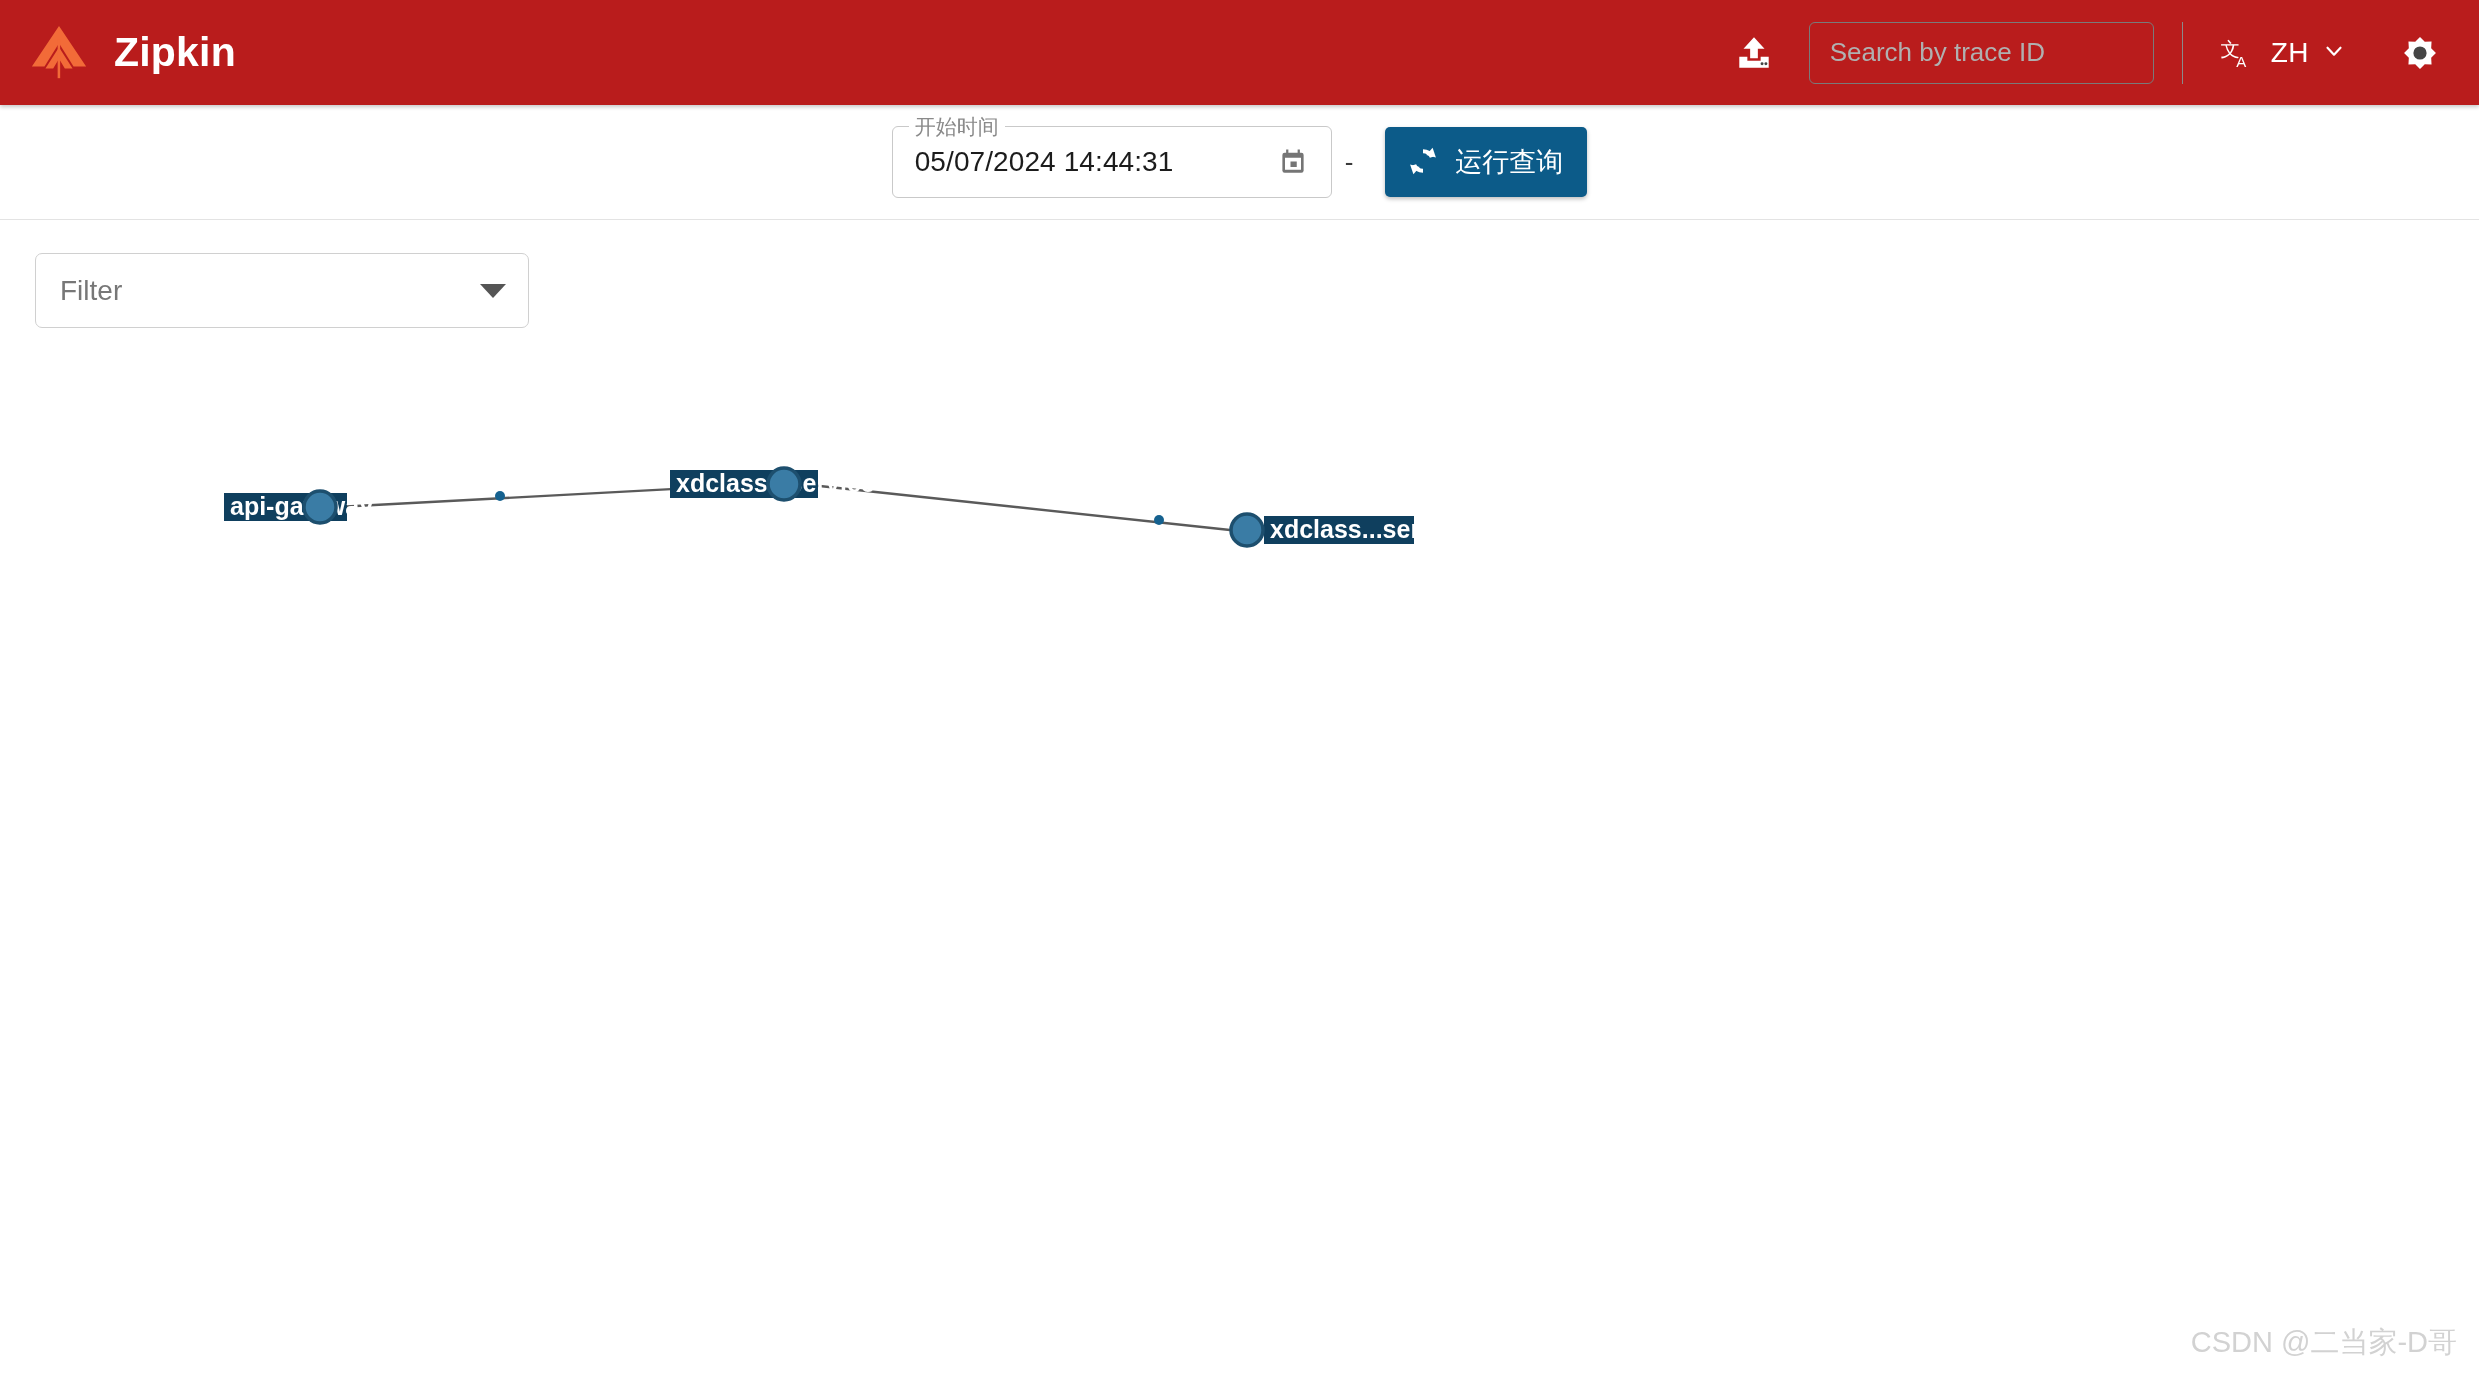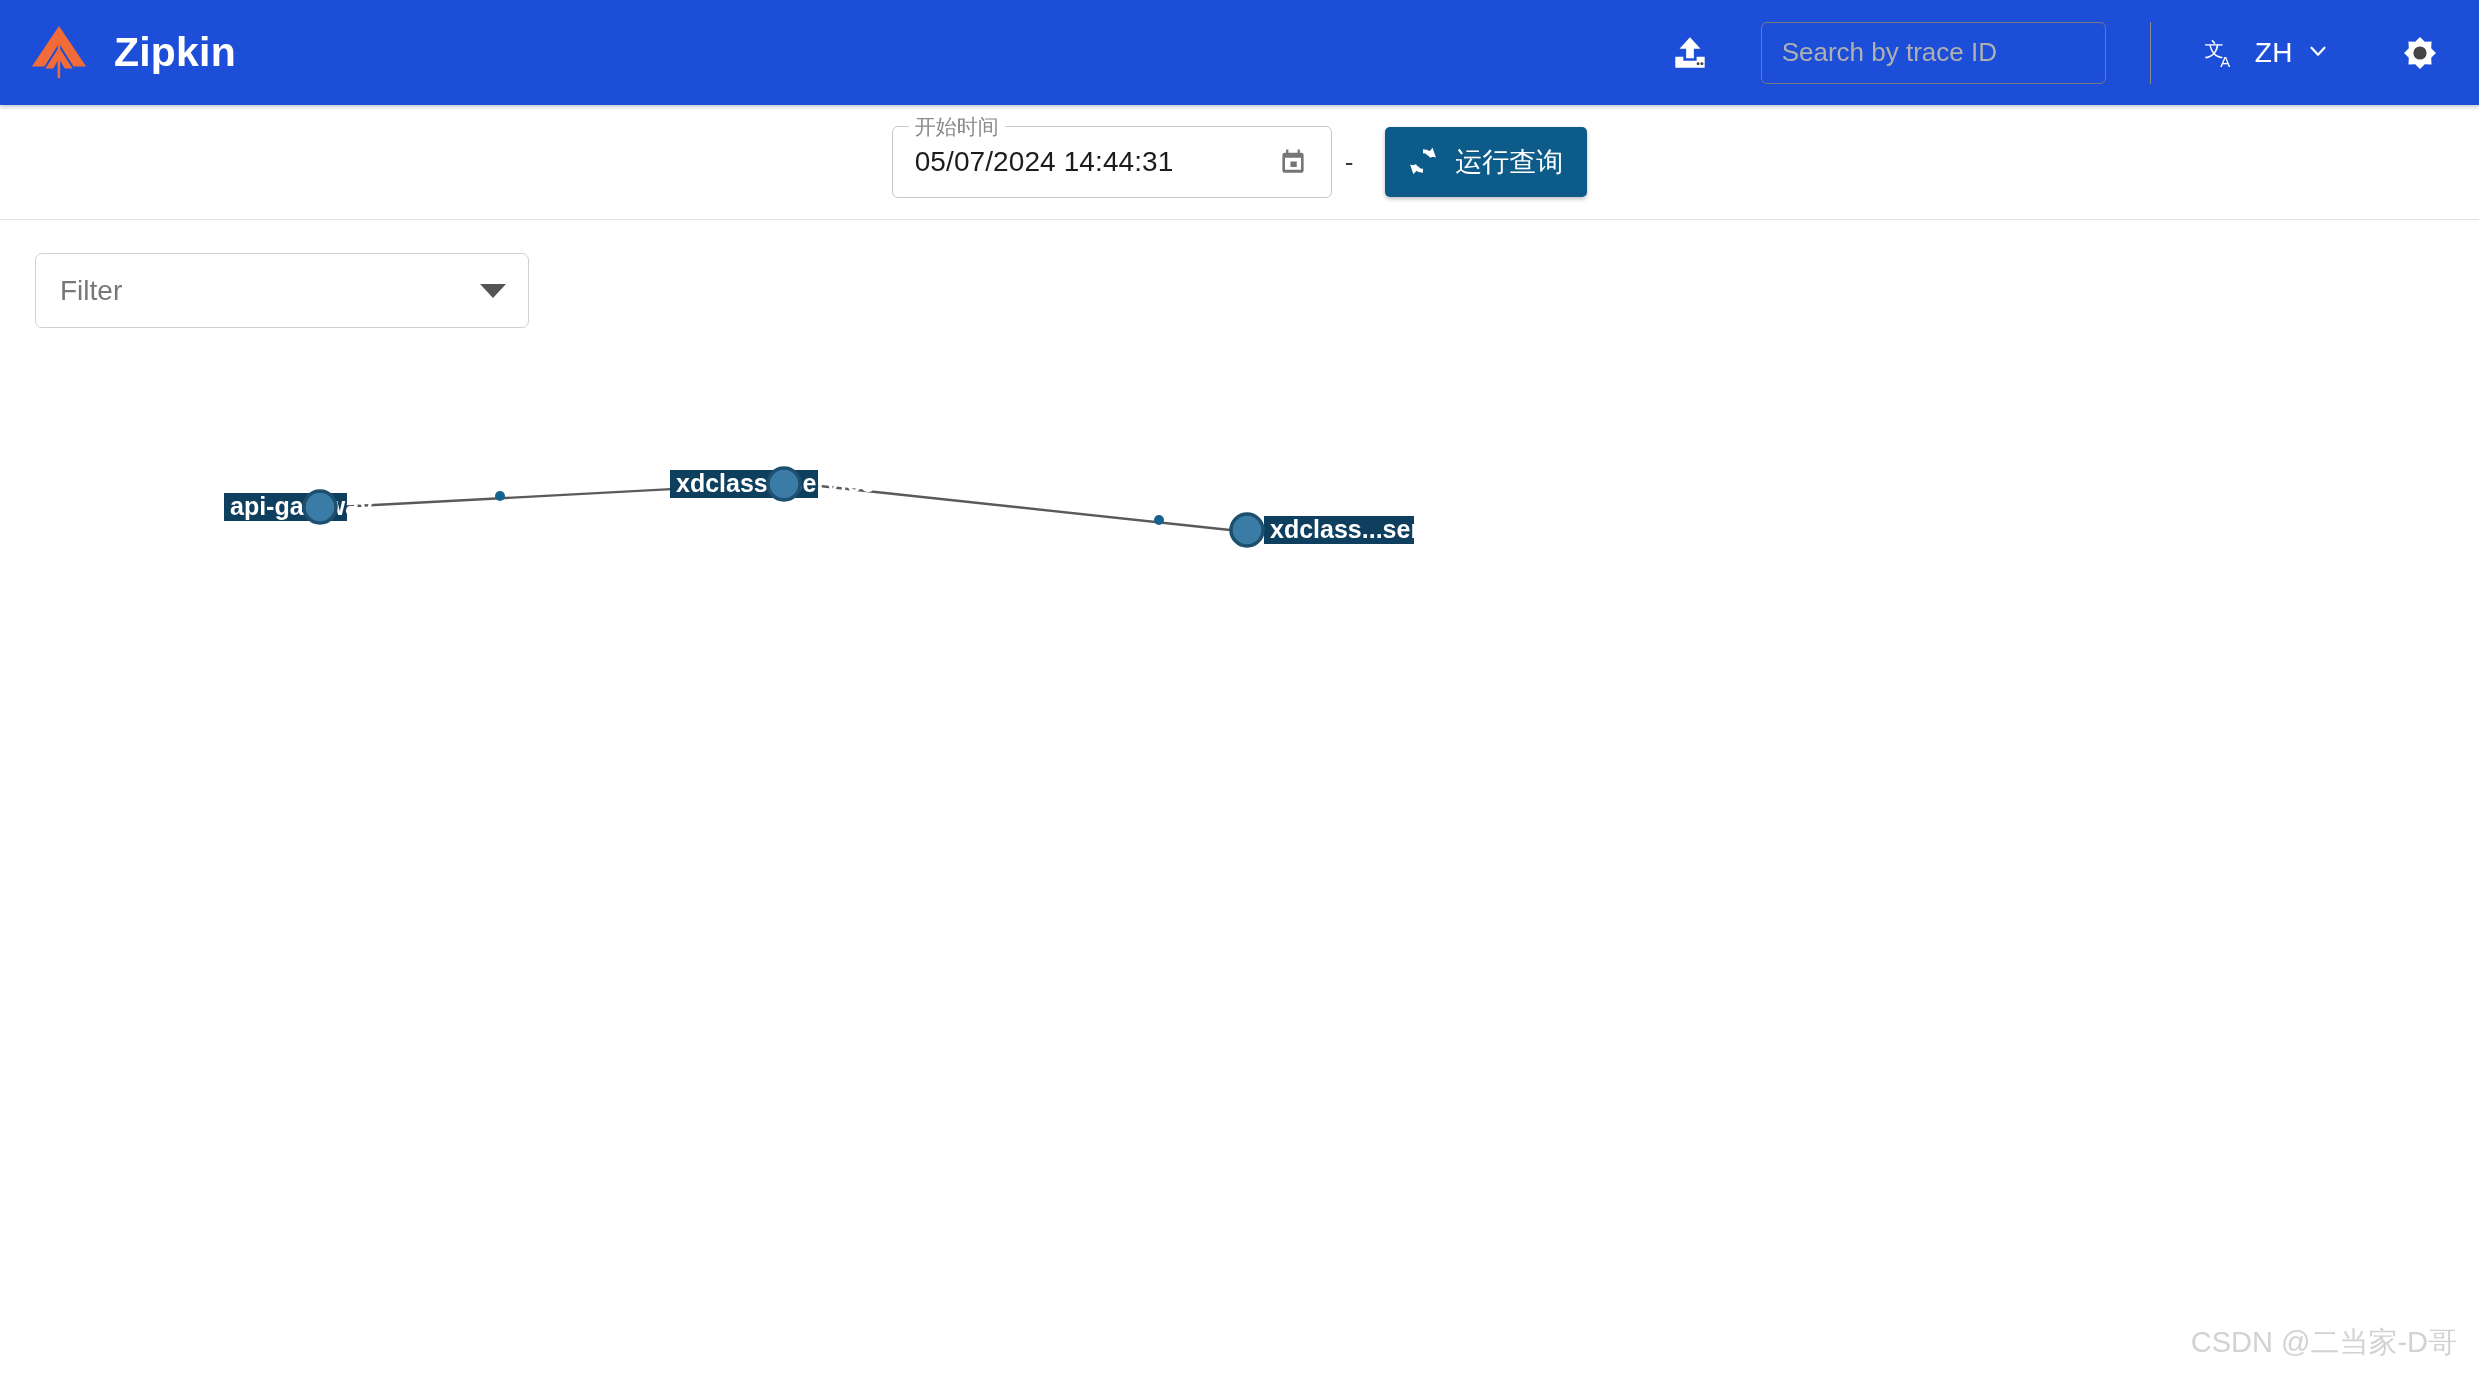--- a/index.html
+++ b/index.html
@@ -14,21 +14,21 @@
     overflow: hidden;
     position: relative;
   }
 
   
   .appbar {
     position: absolute;
     top: 0; left: 0;
     width: 2479px;
     height: 105px;
-    background: #1d4ed8;
+    background: #b91c1c;
     display: flex;
     align-items: center;
     box-sizing: border-box;
     padding: 0 28px 0 22px;
     box-shadow: 0 2px 4px rgba(0,0,0,0.22);
     z-index: 5;
   }
   .logo-wrap {
     width: 74px;
     height: 74px;
@@ -83,21 +83,21 @@
     left: 0; right: 0; bottom: 0;
     height: 5px;
     background: #ffffff;
   }
 
   .appbar-spacer { flex: 1 1 auto; }
 
   .appbar-right {
     display: flex;
     align-items: center;
-    gap: 16px;
+    gap: 0px;
   }
   .icon-btn {
     width: 62px;
     height: 62px;
     display: flex;
     align-items: center;
     justify-content: center;
     cursor: pointer;
     flex: 0 0 auto;
   }

